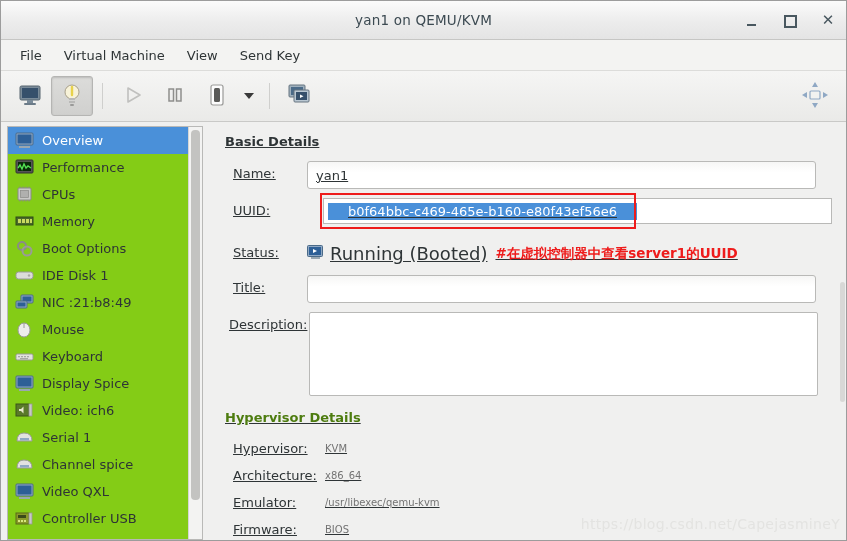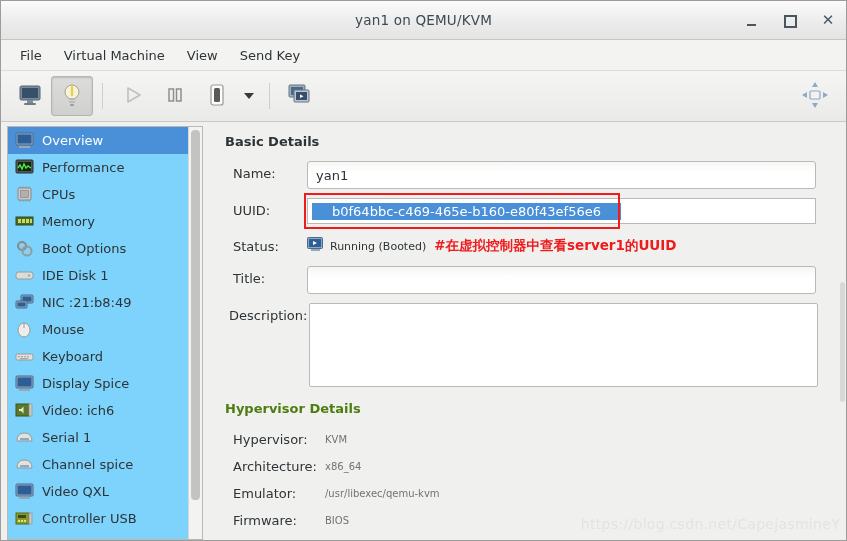--- a/index.html
+++ b/index.html
@@ -43,49 +43,49 @@
   .caret{width:0;height:0;border-left:5px solid transparent;border-right:5px solid transparent;
          border-top:6px solid #3a3a3a;}
   .tb-right{position:absolute;right:14px;top:50%;transform:translateY(-50%);
             width:34px;height:34px;display:flex;align-items:center;justify-content:center;cursor:default;}
 
   
   .body{flex:1;display:flex;min-height:0;background:#f0f0ef;}
 
   
   .sidebar-wrap{width:206px;flex:0 0 206px;background:#f0f0ef;padding:4px 4px 0 6px;box-sizing:border-box;}
-  .sidebar{width:100%;height:100%;background:#7dd3fc;border:1px solid #b9b9b7;box-sizing:border-box;
+  .sidebar{width:100%;height:100%;background:#84cc16;border:1px solid #b9b9b7;box-sizing:border-box;
            position:relative;overflow:hidden;display:flex;}
   .sb-list{flex:1;overflow:hidden;}
   .sb-item{height:27px;display:flex;align-items:center;gap:8px;padding-left:7px;cursor:default;}
   .sb-item.sel{background:#4a90d9;}
   .sb-item.sel .sb-label{color:#ffffff;}
   .sb-label{font-size:13px;color:#2e3436;white-space:nowrap;}
   .sb-icon{width:19px;height:17px;flex:0 0 19px;display:block;}
   .sb-scroll{width:13px;flex:0 0 13px;background:#f3f3f2;border-left:1px solid #d6d6d4;position:relative;}
   .sb-thumb{position:absolute;left:2px;top:3px;width:9px;height:370px;background:#c3c3c1;border-radius:4px;}
 
   
-  .content{flex:1;padding:12px 14px 0 12px;box-sizing:border-box;position:relative;overflow:hidden;}
+  .content{flex:1;padding:12px 14px 0 12px;box-sizing:border-box;position:relative;overflow:hidden;text-decoration:underline;}
   .sec-title{font-size:13px;font-weight:bold;color:#2e3436;margin:0 0 12px 6px;}
   .row{display:flex;align-items:flex-start;margin-bottom:9px;}
   .row-label{width:88px;flex:0 0 88px;font-size:13px;color:#2e3436;text-align:left;
              padding-top:5px;padding-left:14px;box-sizing:border-box;}
   .field{flex:1;max-width:509px;height:28px;box-sizing:border-box;
          background:linear-gradient(to bottom,#f6f6f5,#ffffff 40%);
          border:1px solid #b9b9b7;border-radius:3px;display:flex;align-items:center;
          padding:0 8px;font-size:13px;color:#2e3436;}
   .uuid-wrap{position:relative;flex:1;max-width:509px;}
   .uuid-field{height:26px;box-sizing:border-box;background:#ffffff;border:1px solid #b9b9b7;
               display:flex;align-items:center;padding:0 4px;}
   .uuid-sel{background:#4a90d9;color:#ffffff;font-size:13px;padding:1px 20px;white-space:nowrap;}
   .uuid-redbox{position:absolute;left:-3px;top:-5px;width:316px;height:36px;
                border:2px solid #ee1c1c;box-sizing:border-box;pointer-events:none;}
   .status-row{display:flex;align-items:center;gap:6px;padding-top:3px;}
-  .status-text{font-size:11px;color:#2e3436;white-space:nowrap;}
+  .status-text{font-size:18px;color:#2e3436;white-space:nowrap;}
   .annot{color:#ee1c1c;font-size:13.5px;font-weight:600;white-space:nowrap;margin-left:2px;}
   .textarea{flex:1;max-width:509px;height:84px;box-sizing:border-box;background:#ffffff;
             border:1px solid #b9b9b7;border-radius:2px;}
   .hv-title{font-size:13px;font-weight:bold;color:#4d7c0f;margin:14px 0 10px 6px;}
   .hv-row{display:flex;align-items:center;height:27px;}
   .hv-label{width:106px;flex:0 0 106px;font-size:13px;color:#2e3436;padding-left:14px;box-sizing:border-box;}
   .hv-value{font-size:10px;color:#737373;}
   .watermark{position:absolute;right:6px;bottom:8px;font-size:14px;color:#e3e3e1;
              letter-spacing:.3px;pointer-events:none;user-select:none;}
   .c-scroll{position:absolute;right:0;top:10px;bottom:0;width:8px;background:transparent;}
@@ -405,21 +405,21 @@
 
     <div class="content">
 
       <div class="sec-title">Basic Details</div>
 
       <div class="row">
         <div class="row-label">Name:</div>
         <div class="field">yan1</div>
       </div>
 
-      <div class="row" style="margin-bottom:10px;">
+      <div class="row" style="margin-bottom:16px;justify-content:space-between;">
         <div class="row-label">UUID:</div>
         <div class="uuid-wrap">
           <div class="uuid-field">
             <span class="uuid-sel">b0f64bbc-c469-465e-b160-e80f43ef56e6</span>
           </div>
           <div class="uuid-redbox"></div>
         </div>
       </div>
 
       <div class="row" style="margin-bottom:11px;">

